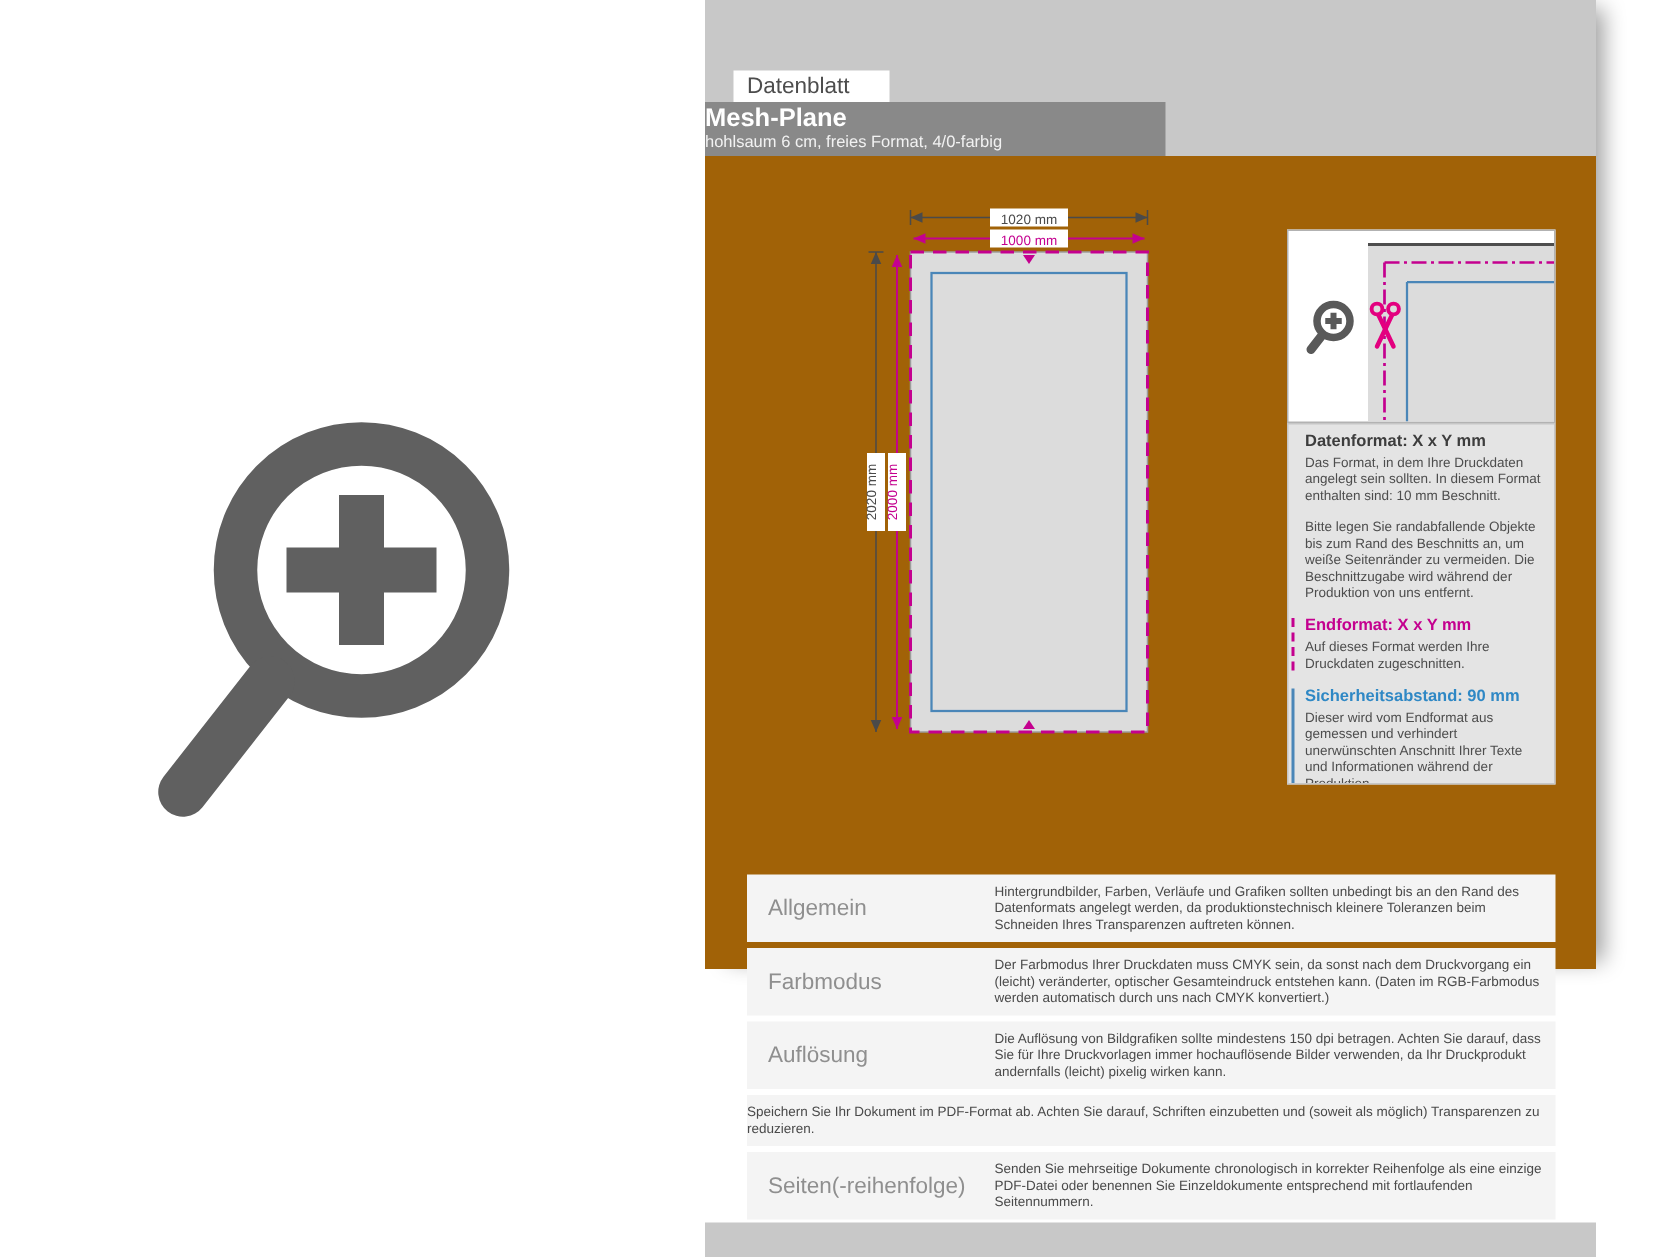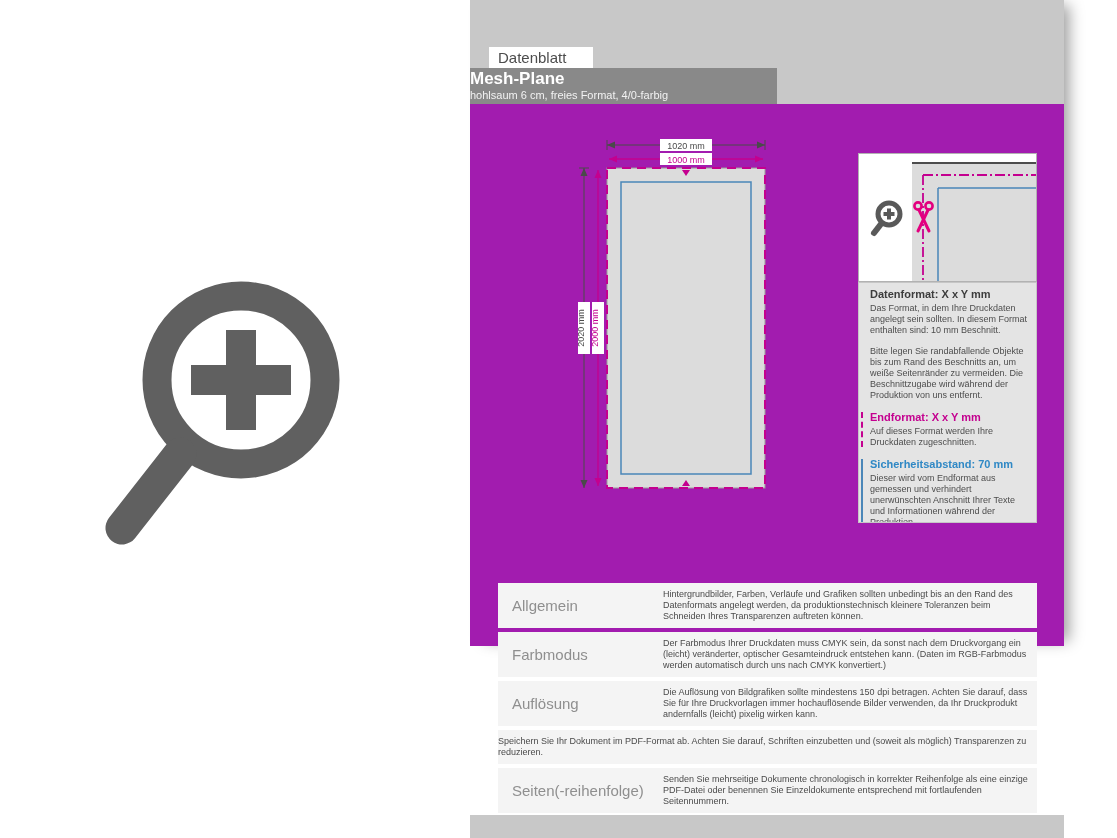--- a/index.html
+++ b/index.html
@@ -4,21 +4,21 @@
 <style>
   * { margin:0; padding:0; box-sizing:border-box; }
   html,body { background:#fff; }
   body { font-family:"Liberation Sans", sans-serif; }
   .canvas { position:relative; width:1117px; height:838px; background:#ffffff; overflow:hidden; }
 
   
   .big-zoom { position:absolute; left:100px; top:268px; width:280px; height:290px; cursor:pointer; }
 
   
-  .page { position:absolute; left:470px; top:0; width:594px; height:646px; background:#a21caf;
+  .page { position:absolute; left:470px; top:0; width:594px; height:646px; background:#a16207;
           box-shadow:10px 0 14px -5px rgba(0,0,0,0.38); }
 
   .top-strip { position:absolute; left:0; top:0; width:594px; height:104px; background:#c8c8c8; }
   .bottom-strip { position:absolute; left:0; top:815px; width:594px; height:23px; background:#c8c8c8; }
 
   .tab { position:absolute; left:19px; top:47px; width:104px; height:21px; background:#ffffff;
          color:#4d4d4d; font-size:15px; line-height:21px; padding-left:9px; }
 
   .title-bar { position:absolute; left:0; top:68px; width:307px; height:36px; background:#898989;
                text-align:left; padding-right:0; }
@@ -163,21 +163,21 @@
       <div class="info-section sec-datenformat">
         <h3>Datenformat: X x Y mm</h3>
         <p>Das Format, in dem Ihre Druckdaten angelegt sein sollten. In diesem Format enthalten sind: 10 mm Beschnitt.</p>
         <p>Bitte legen Sie randabfallende Objekte bis zum Rand des Beschnitts an, um weiße Seitenränder zu vermeiden. Die Beschnittzugabe wird während der Produktion von uns entfernt.</p>
       </div>
       <div class="info-section sec-endformat">
         <h3>Endformat: X x Y mm</h3>
         <p>Auf dieses Format werden Ihre Druckdaten zugeschnitten.</p>
       </div>
       <div class="info-section sec-sicherheit">
-        <h3>Sicherheitsabstand: 70 mm</h3>
+        <h3>Sicherheitsabstand: 90 mm</h3>
         <p>Dieser wird vom Endformat aus gemessen und verhindert unerwünschten Anschnitt Ihrer Texte und Informationen während der Produktion.</p>
       </div>
     </div>
 
     <div class="tips">
 
       <div class="tip-row">
         <div class="tip-label">Allgemein</div>
         <div class="tip-text">Hintergrundbilder, Farben, Verläufe und Grafiken sollten unbedingt bis an den Rand des Datenformats angelegt werden, da produktionstechnisch kleinere Toleranzen beim Schneiden Ihres Transparenzen auftreten können.</div>
       </div>

